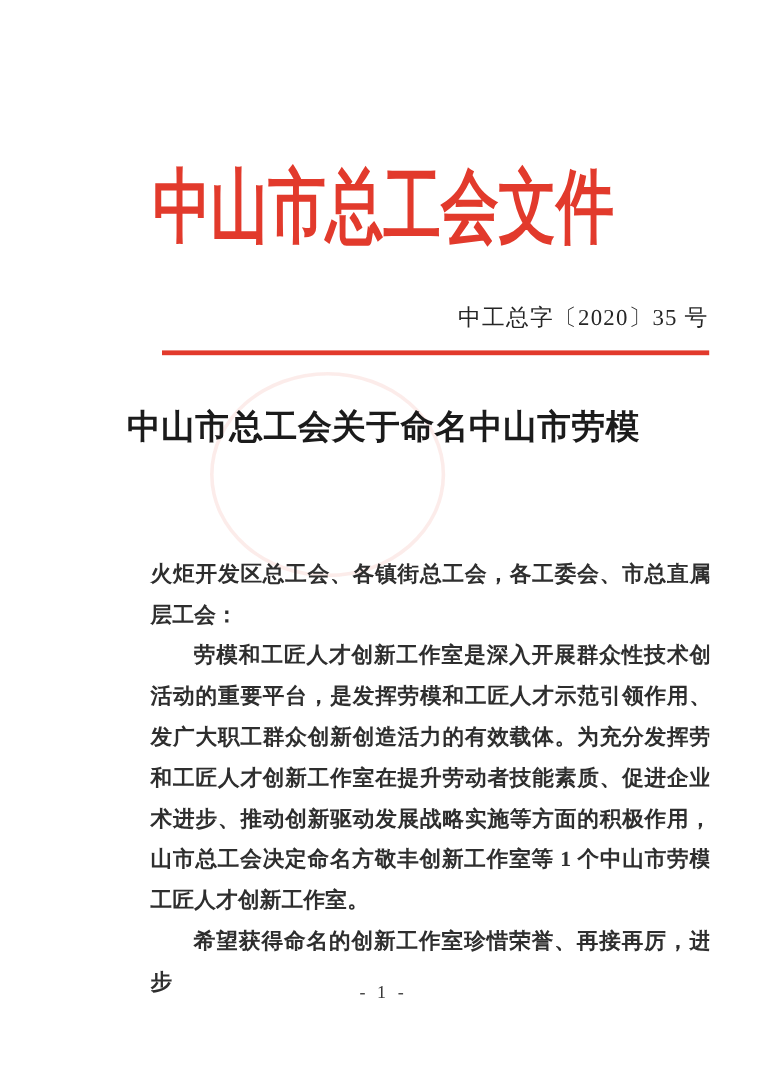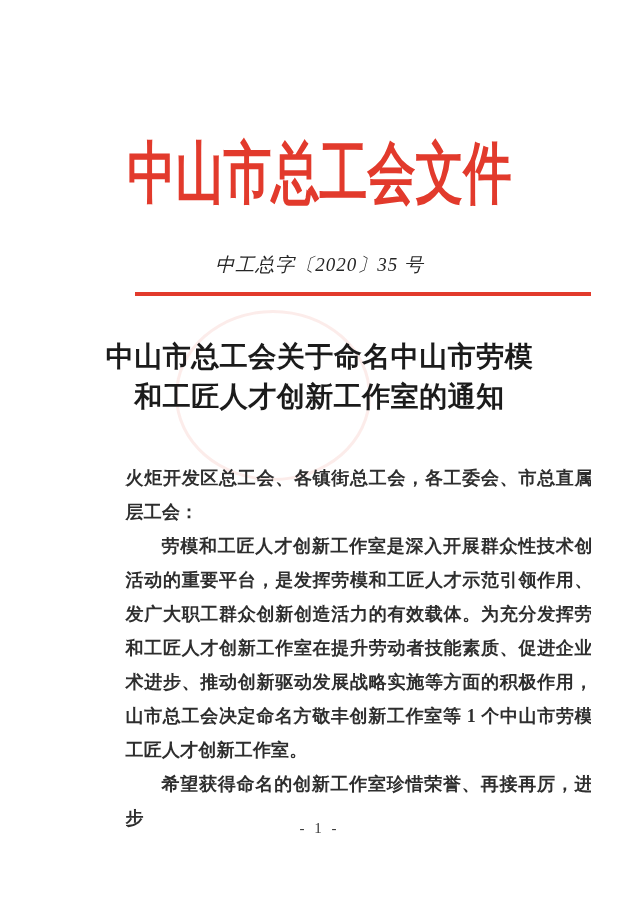--- a/index.html
+++ b/index.html
@@ -34,25 +34,24 @@
     transform: scaleY(1.40);
     transform-origin: 50% 0;
     white-space: nowrap;
   }
   
   .doc-number {
     position: absolute;
     top: 252px;
     left: 0;
     right: 0;
-    text-align: center;
+    text-align: right;
     font-size: 19px;
     letter-spacing: 1px;
     color: #262626;
-    font-style: italic;
   }
   
   .red-line {
     position: absolute;
     top: 292px;
     left: 86px;
     width: 464px;
     height: 4px;
     background: var(--accent, #e23a2c);
   }
@@ -122,21 +121,20 @@
   </div>
 
   <div class="doc-number">中工总字〔2020〕35 号</div>
 
   <div class="red-line"></div>
 
   <div class="seal-bleed"></div>
 
   <div class="doc-title">
     <span>中山市总工会关于命名中山市劳模</span><br>
-    <span>和工匠人才创新工作室的通知</span>
   </div>
 
   <div class="doc-body">
     <p>火炬开发区总工会、各镇街总工会，各工委会、市总直属基层工会：</p>
     <p class="indented">劳模和工匠人才创新工作室是深入开展群众性技术创新活动的重要平台，是发挥劳模和工匠人才示范引领作用、激发广大职工群众创新创造活力的有效载体。为充分发挥劳模和工匠人才创新工作室在提升劳动者技能素质、促进企业技术进步、推动创新驱动发展战略实施等方面的积极作用，中山市总工会决定命名方敬丰创新工作室等 1 个中山市劳模和工匠人才创新工作室。</p>
     <p class="indented">希望获得命名的创新工作室珍惜荣誉、再接再厉，进一步</p>
   </div>
 
   <div class="page-number">- 1 -</div>
 

